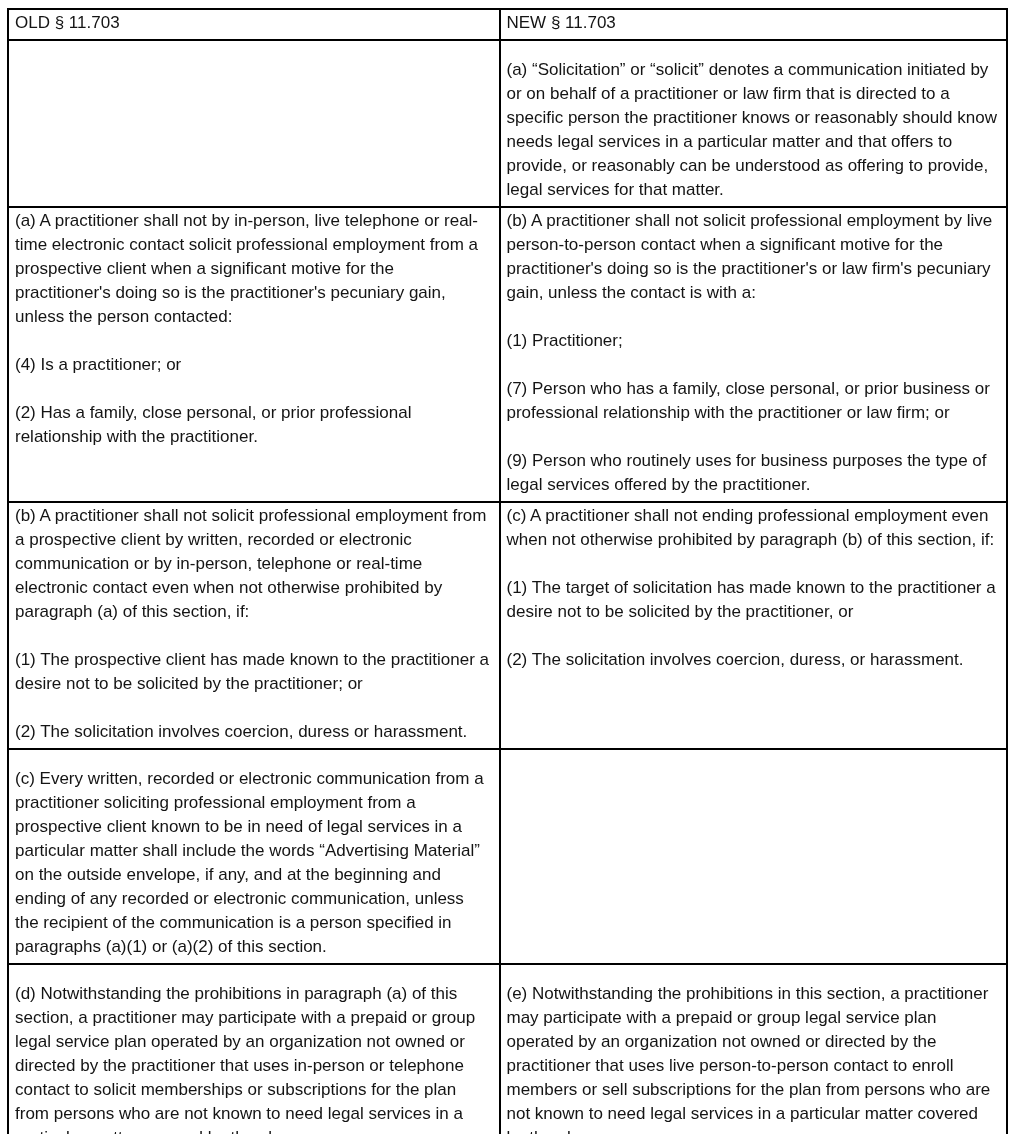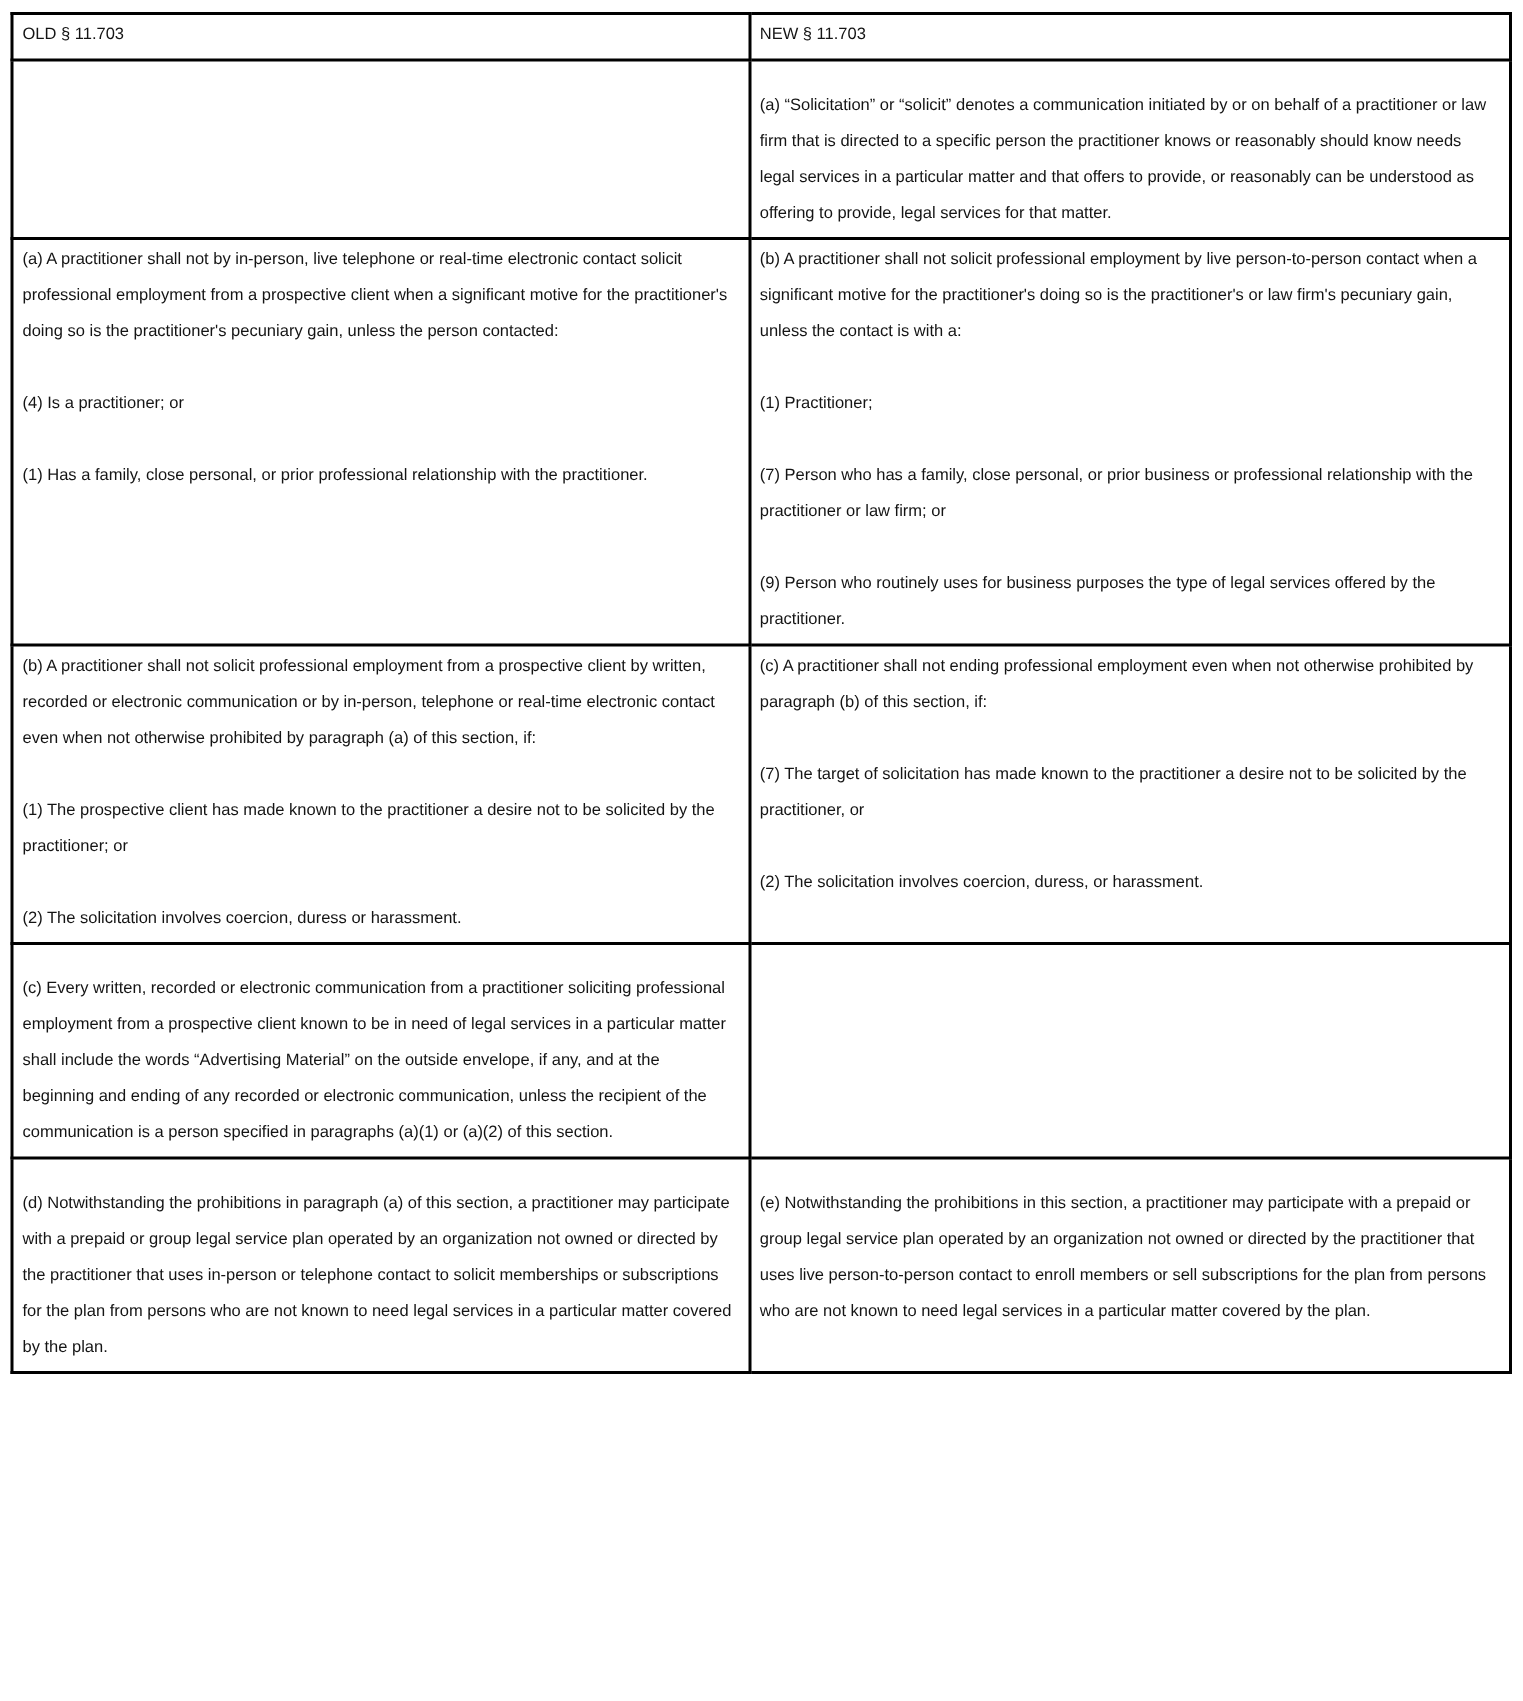--- a/index.html
+++ b/index.html
@@ -23,21 +23,21 @@
     width: 100%;
     table-layout: fixed;
   }
   col.old-col { width: 49.2%; }
   col.new-col { width: 50.8%; }
   th, td {
     border: 2px solid #000000;
     vertical-align: top;
     text-align: left;
     padding: 1px 8px 4px 6px;
-    font-size: 11px;
+    font-size: 17px;
     line-height: 24px;
     font-weight: normal;
     word-wrap: break-word;
   }
   th {
     height: 24px;
     white-space: nowrap;
     overflow: hidden;
   }
   td p {
@@ -67,38 +67,38 @@
         <tr>
           <td></td>
           <td>
             <p>(a) “Solicitation” or “solicit” denotes a communication initiated by or on behalf of a practitioner or law firm that is directed to a specific person the practitioner knows or reasonably should know needs legal services in a particular matter and that offers to provide, or reasonably can be understood as offering to provide, legal services for that matter.</p>
           </td>
         </tr>
         <tr>
           <td>
             <p>(a) A practitioner shall not by in-person, live telephone or real-time electronic contact solicit professional employment from a prospective client when a significant motive for the practitioner's doing so is the practitioner's pecuniary gain, unless the person contacted:</p>
             <p>(4) Is a practitioner; or</p>
-            <p>(1) Has a family, close personal, or prior professional relationship with the practitioner.</p>
+            <p>(2) Has a family, close personal, or prior professional relationship with the practitioner.</p>
           </td>
           <td>
             <p>(b) A practitioner shall not solicit professional employment by live person-to-person contact when a significant motive for the practitioner's doing so is the practitioner's or law firm's pecuniary gain, unless the contact is with a:</p>
             <p>(1) Practitioner;</p>
             <p>(7) Person who has a family, close personal, or prior business or professional relationship with the practitioner or law firm; or</p>
             <p>(9) Person who routinely uses for business purposes the type of legal services offered by the practitioner.</p>
           </td>
         </tr>
         <tr>
           <td>
             <p>(b) A practitioner shall not solicit professional employment from a prospective client by written, recorded or electronic communication or by in-person, telephone or real-time electronic contact even when not otherwise prohibited by paragraph (a) of this section, if:</p>
             <p>(1) The prospective client has made known to the practitioner a desire not to be solicited by the practitioner; or</p>
             <p>(2) The solicitation involves coercion, duress or harassment.</p>
           </td>
           <td>
             <p>(c) A practitioner shall not ending professional employment even when not otherwise prohibited by paragraph (b) of this section, if:</p>
-            <p>(7) The target of solicitation has made known to the practitioner a desire not to be solicited by the practitioner, or</p>
+            <p>(1) The target of solicitation has made known to the practitioner a desire not to be solicited by the practitioner, or</p>
             <p>(2) The solicitation involves coercion, duress, or harassment.</p>
           </td>
         </tr>
         <tr>
           <td>
             <p>(c) Every written, recorded or electronic communication from a practitioner soliciting professional employment from a prospective client known to be in need of legal services in a particular matter shall include the words “Advertising Material” on the outside envelope, if any, and at the beginning and ending of any recorded or electronic communication, unless the recipient of the communication is a person specified in paragraphs (a)(1) or (a)(2) of this section.</p>
           </td>
           <td></td>
         </tr>
         <tr>

